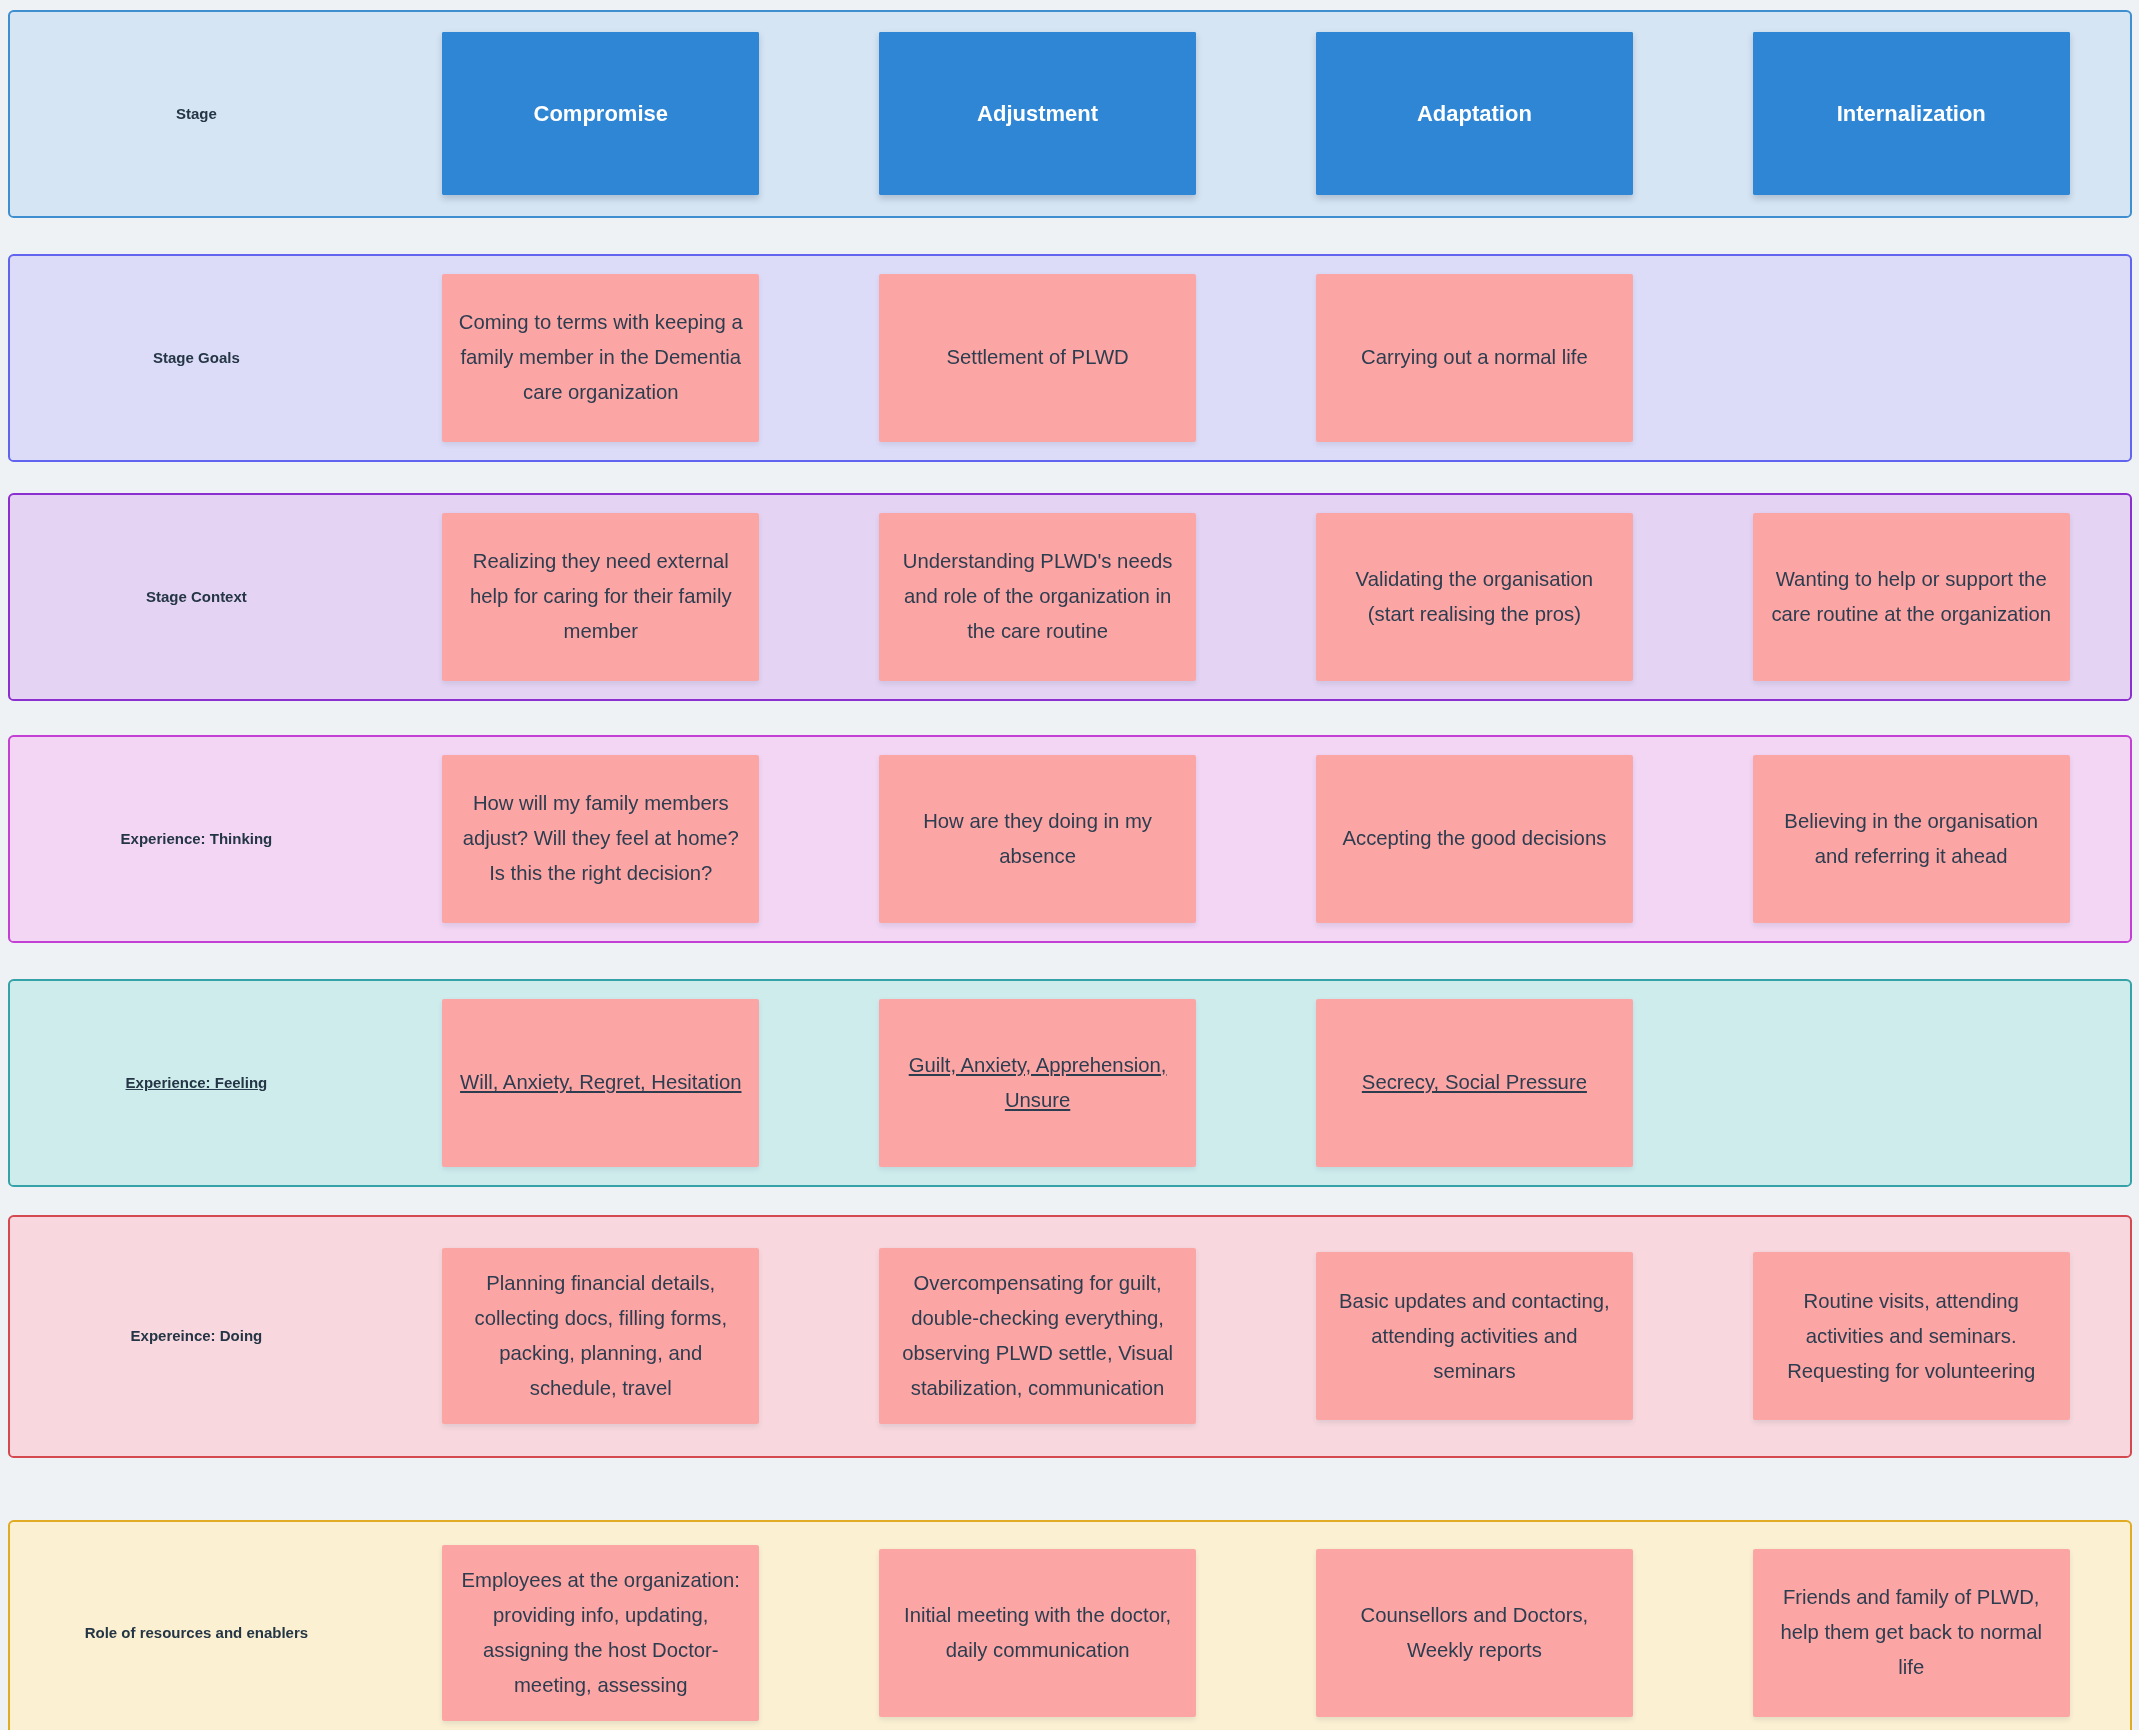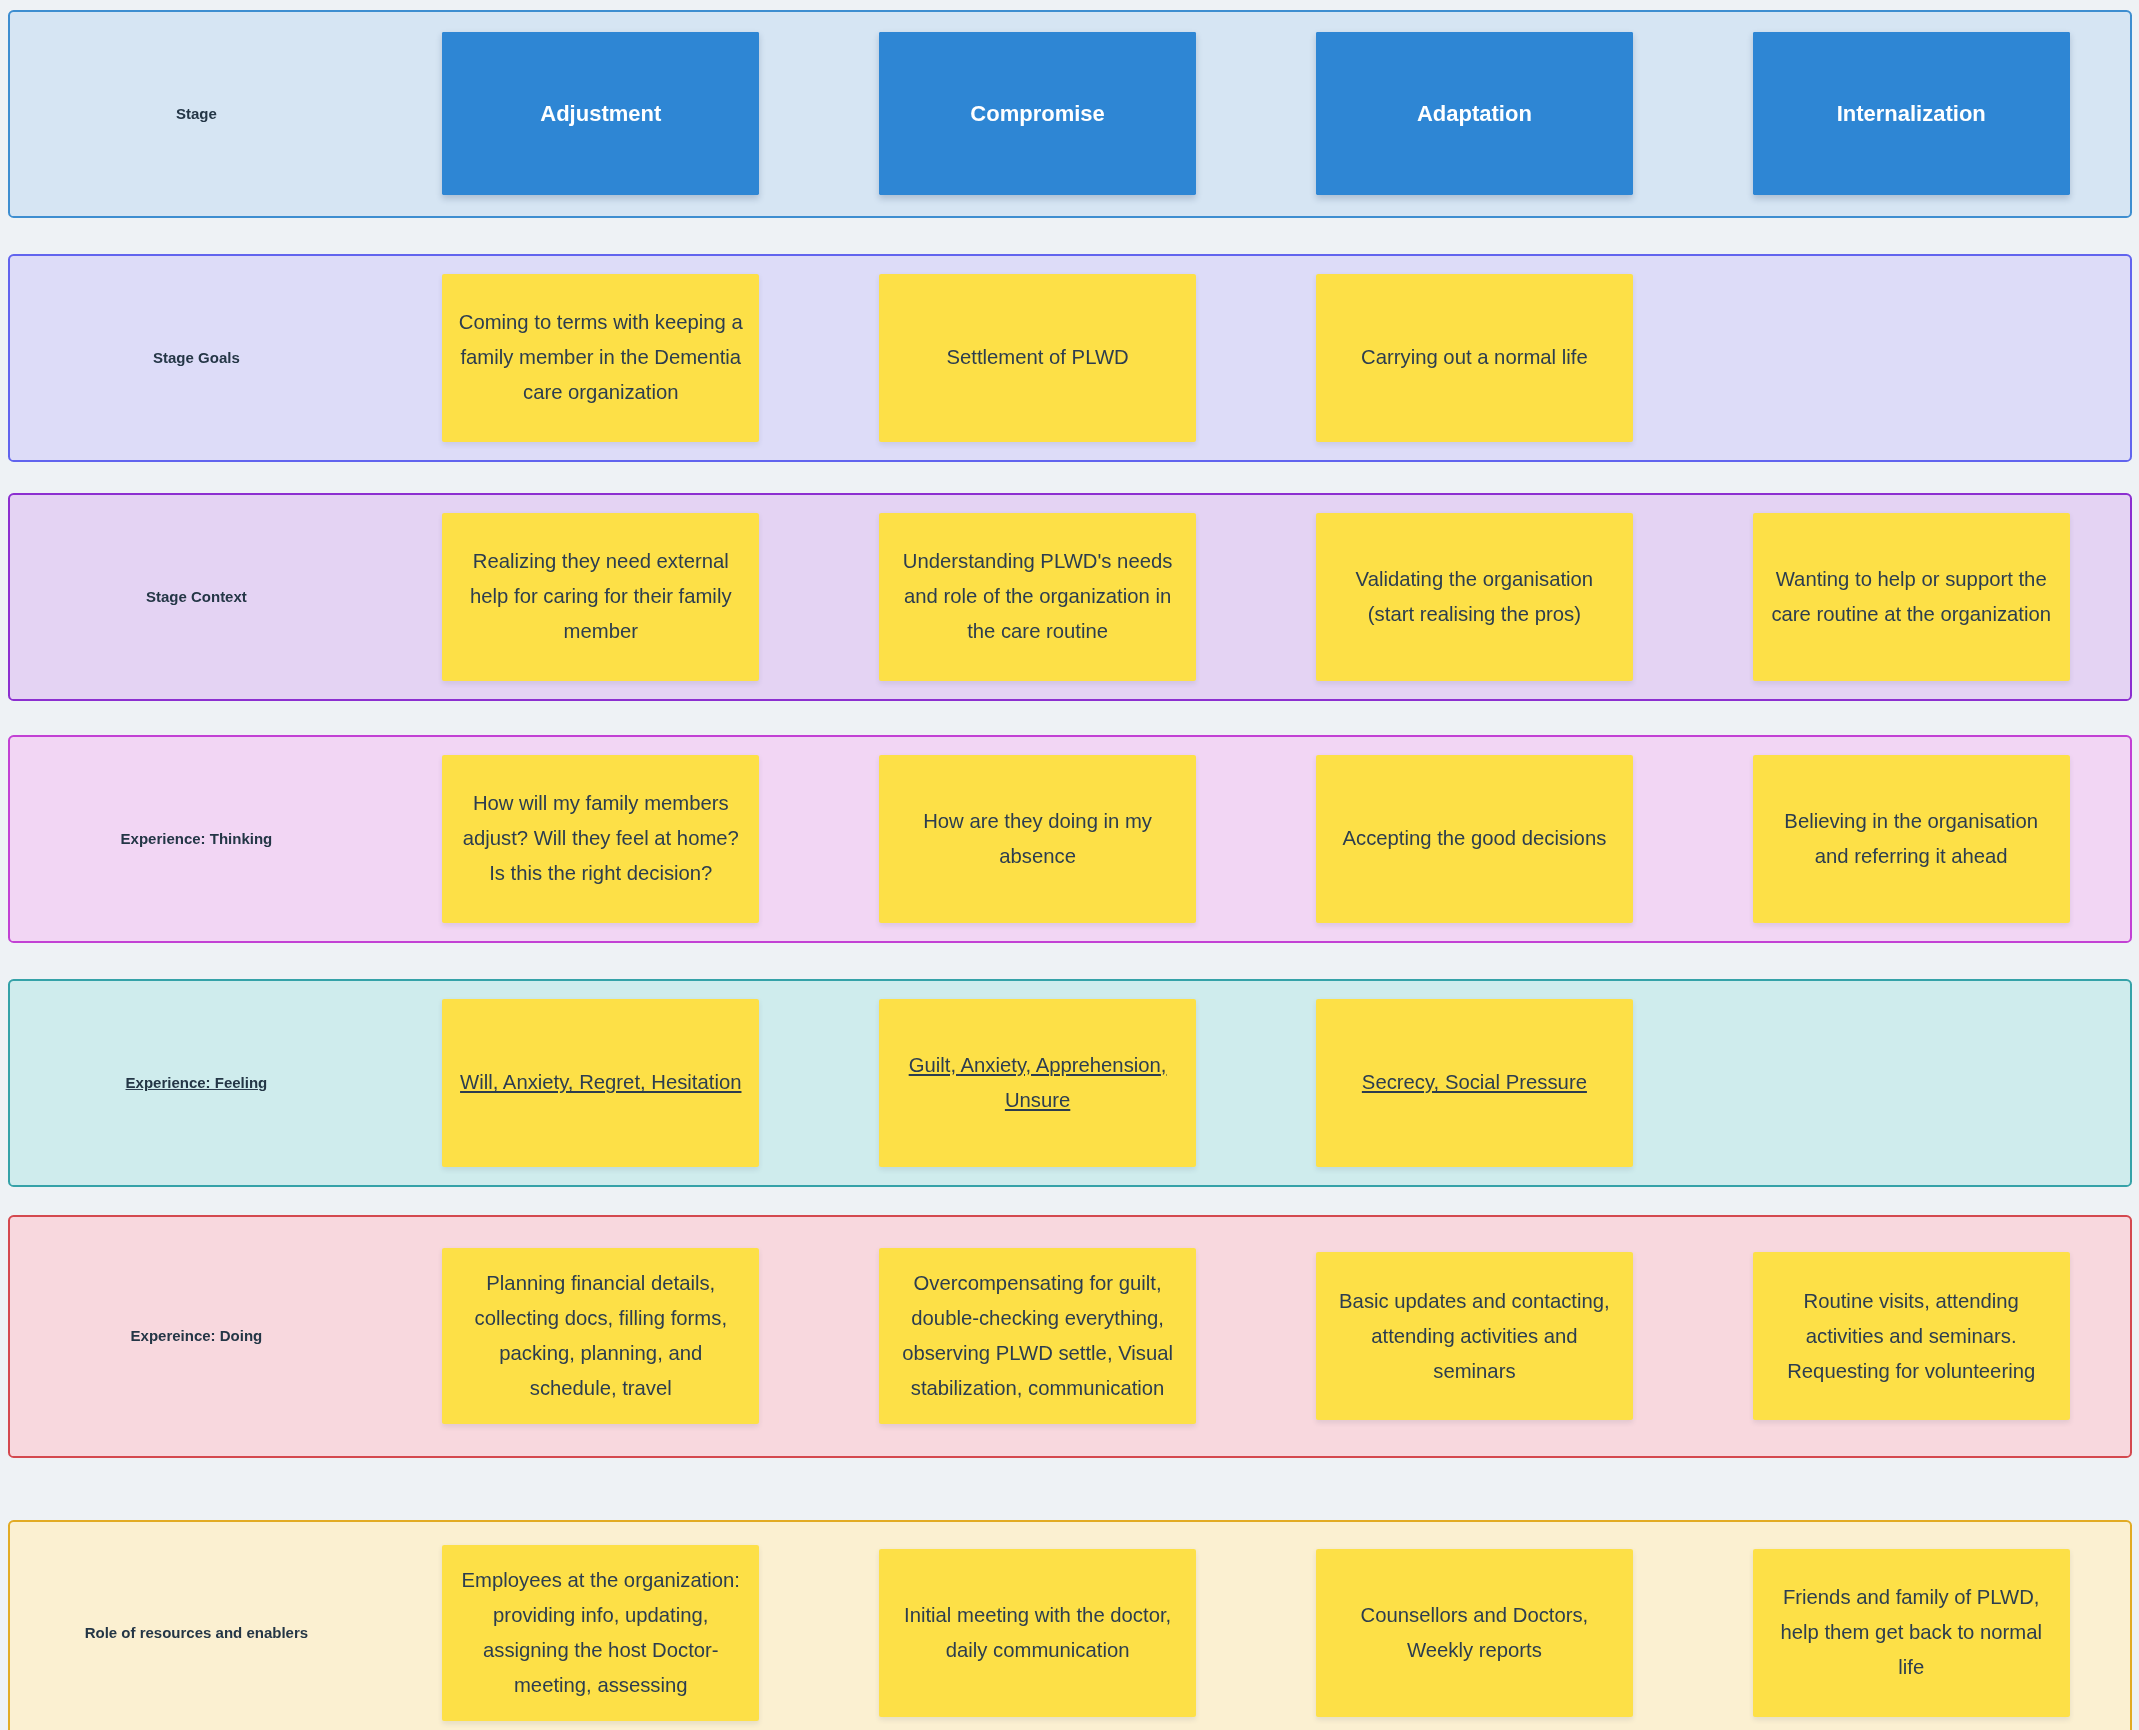--- a/index.html
+++ b/index.html
@@ -40,21 +40,21 @@
   }
   .slot {
     display: flex;
     justify-content: center;
     align-items: center;
     padding: 18px 0;
   }
   .card {
     width: 317px;
     min-height: 168px;
-    background: #fde047;
+    background: #fca5a5;
     border-radius: 2.1px;
     box-shadow: 0 2.1px 4.9px rgba(40,60,90,0.10);
     display: flex;
     align-items: center;
     justify-content: center;
     text-align: center;
     font-size: 20.3px;
     line-height: 1.72;
     padding: 18px 15.4px;
   }
@@ -75,24 +75,24 @@
   }
 </style>
 </head>
 <body>
 
 <div class="board">
 
   <section class="row r1" style="--row-bg: #d6e5f3; --row-border: #3e8ed0; --cell-bg: #2e86d4; --cell-text: #ffffff;">
     <div class="row-label">Stage</div>
     <div class="slot">
-        <div class="stage-cell">Adjustment</div>
+        <div class="stage-cell">Compromise</div>
       </div>
     <div class="slot">
-        <div class="stage-cell">Compromise</div>
+        <div class="stage-cell">Adjustment</div>
       </div>
     <div class="slot">
         <div class="stage-cell">Adaptation</div>
       </div>
     <div class="slot">
         <div class="stage-cell">Internalization</div>
       </div>
   </section>
 
   <section class="row r2" style="--row-bg: #dddcf8; --row-border: #6164ee;">

